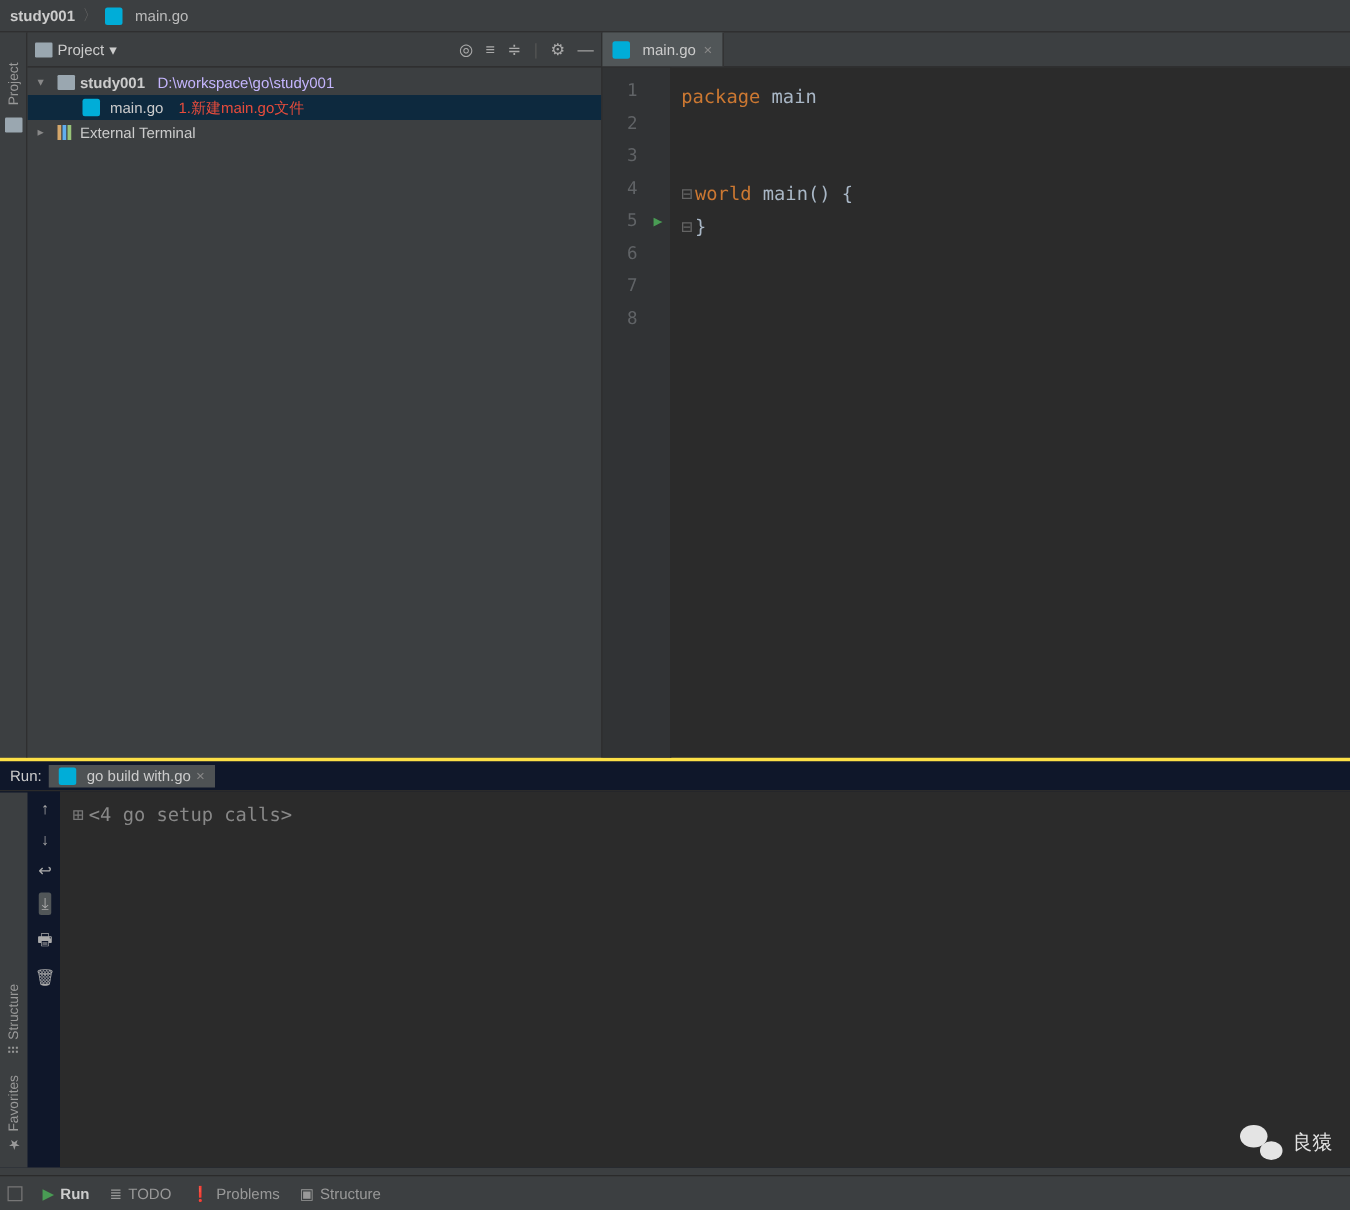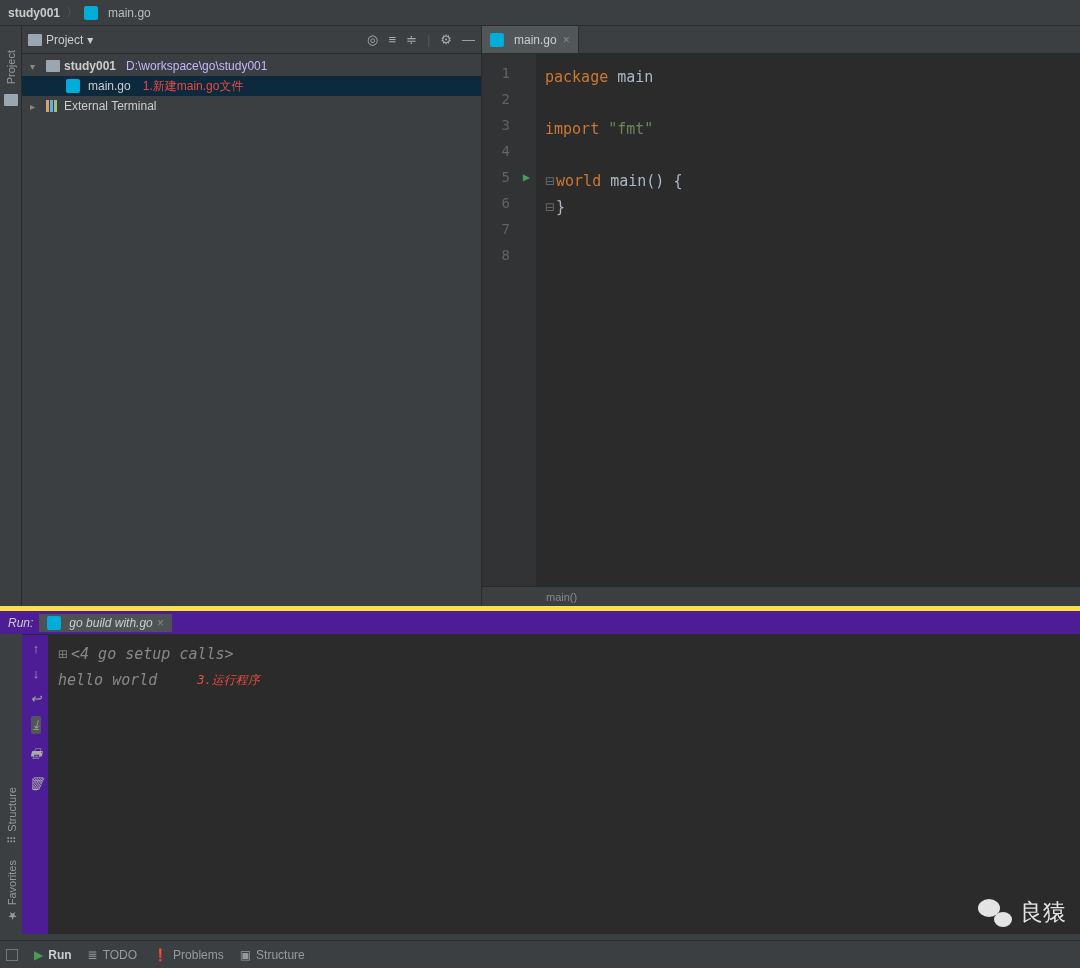--- a/index.html
+++ b/index.html
@@ -184,25 +184,24 @@
     background: #3c3f41;
     border-top: 1px solid #2b2b2b;
     padding-left: 64px;
     display: flex;
     align-items: center;
     color: #888;
     font-size: 11px;
   }
   .run-panel {
     height: 328px;
-    border-top: 5px solid #fde047;
-    display: flex;
-    flex-direction: column;
-    background: #4c1d95;
-    font-style: italic;
+    border-top: 3px solid #fde047;
+    display: flex;
+    flex-direction: column;
+    background: #0f172a;
   }
   .run-header {
     height: 24px;
     display: flex;
     align-items: center;
     padding: 0 8px;
     gap: 6px;
     border-bottom: 1px solid #2b2b2b;
     color: #ccc;
   }
@@ -287,21 +286,21 @@
     color: #999;
     font-size: 12px;
   }
   .status-bar .item { display: flex; align-items: center; gap: 5px; cursor: pointer; }
   .status-bar .play-tri { color: #499c54; }
   .status-bar .bold { color: #ccc; font-weight: 600; }
   .watermark {
     position: absolute;
     right: 14px; bottom: 40px;
     display: flex; align-items: center; gap: 8px;
-    color: #eee; font-size: 23px;
+    color: #eee; font-size: 16px;
     opacity: 0.95;
   }
   .wechat-icon {
     width: 34px; height: 28px; position: relative;
   }
   .wechat-icon .b1 { position:absolute; width:22px; height:18px; background:#eee; border-radius:50%; left:0; top:0; }
   .wechat-icon .b2 { position:absolute; width:18px; height:15px; background:#eee; border-radius:50%; right:0; bottom:0; }
 </style>
 </head>
 <body>
@@ -378,29 +377,25 @@
             <span>5</span>
             <span class="run-tri">▶</span>
           </div>
         <div class="ln">6</div>
         <div class="ln">7</div>
         <div class="ln">8</div>
       </div>
       <div class="ed-code">
         <div class="code-line"><span class="kw">package</span><span class="ident"> main</span></div>
         <div class="code-line"></div>
-        <div class="code-line"><span class="kw">import</span><span class="str"> "fmt"</span></div>
         <div class="code-line"></div>
         <div class="code-line"><span class="fold-mark">⊟</span><span class="kw">world</span><span class="ident"> main</span><span class="ident">() {</span></div>
         <div class="code-line"><span class="fold-mark">⊟</span><span class="ident">}</span></div>
         <div class="code-line"></div>
       </div>
-    </div>
-    <div class="breadcrumb-bar">
-      <span>main()</span>
     </div>
   </div>
 </div>
 
 <div class="run-panel">
   <div class="run-header">
     <span>Run:</span>
     <div class="run-tab">
       <span class="go-icon"></span>
       <span>go build with.go</span>
@@ -420,24 +415,20 @@
       <span>↓</span>
       <span>↩</span>
       <span style="background:#515658;padding:1px 2px;border-radius:2px">⤓</span>
       <span>🖶</span>
       <span>🗑</span>
     </div>
     <div class="run-console">
       <div class="line">
           <span style="color:#777;margin-right:4px">⊞</span>
           <span>&lt;4 go setup calls&gt;</span>
-        </div>
-      <div class="line">
-          <span>hello world</span>
-          <span class="annot-red" style="margin-left:40px">3.运行程序</span>
         </div>
       <div class="line"></div>
     </div>
   </div>
 </div>
 
 <div class="bottom-gutter-left">
   <span class="vlabel">★ <span>Favorites</span></span>
   <span class="vlabel">⠿ <span>Structure</span></span>
 </div>

